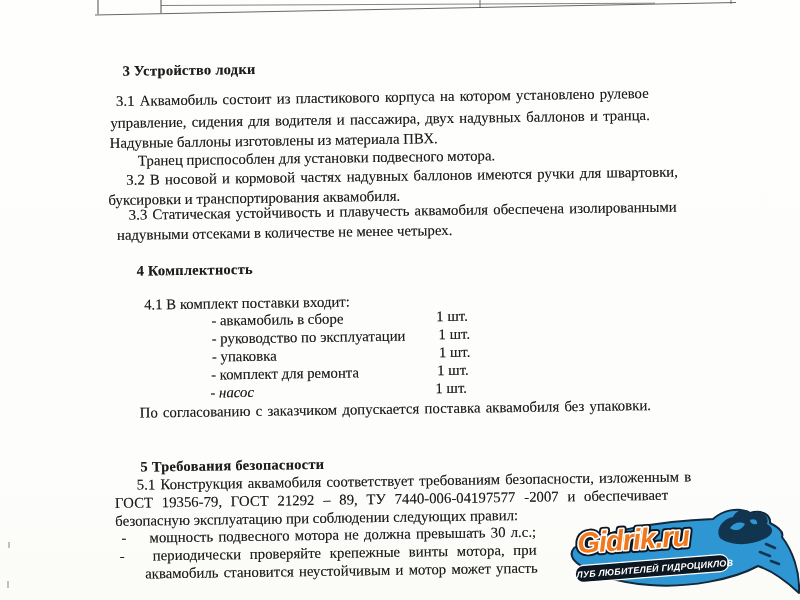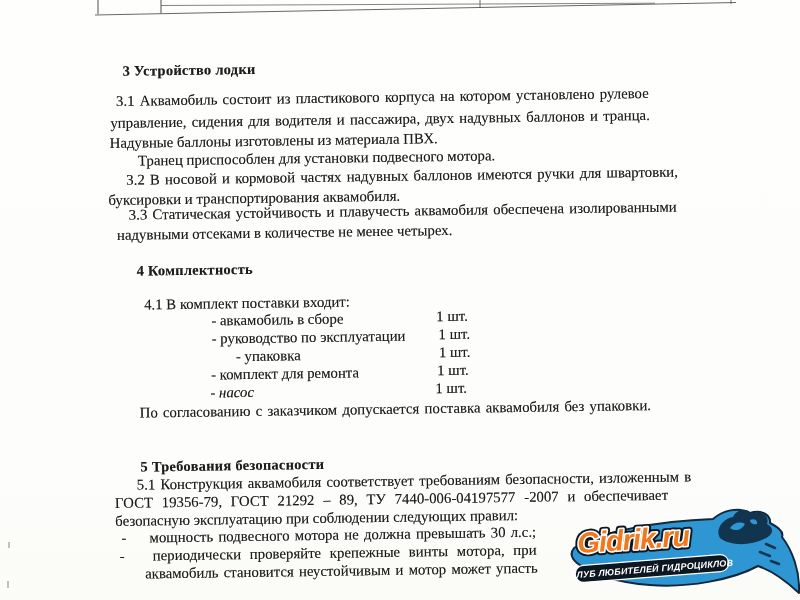--- a/index.html
+++ b/index.html
@@ -65,21 +65,21 @@
     <div class="ln h" style="left:137px;top:263px;">4  Комплектность</div>
 
     <div class="ln" style="left:144px;top:297px;">4.1 В комплект поставки входит:</div>
 
     <div class="ln" style="left:211px;top:314px;">- авкамобиль в сборе</div>
     <div class="ln" style="left:436px;top:313px;">1 шт.</div>
 
     <div class="ln" style="left:211px;top:332px;">- руководство по эксплуатации</div>
     <div class="ln" style="left:438px;top:331px;">1 шт.</div>
 
-    <div class="ln" style="left:211px;top:350px;margin-left:24px;">- упаковка</div>
+    <div class="ln" style="left:211px;top:350px;">- упаковка</div>
     <div class="ln" style="left:438px;top:349px;">1 шт.</div>
 
     <div class="ln" style="left:210px;top:368px;">- комплект для ремонта</div>
     <div class="ln" style="left:436px;top:367px;">1 шт.</div>
 
     <div class="ln" style="left:209px;top:386px;font-style:italic;">- насос</div>
     <div class="ln" style="left:434px;top:385px;">1 шт.</div>
 
     <div class="ln ws1" style="left:138px;top:405px;">По согласованию с заказчиком допускается поставка  аквамобиля без упаковки.</div>
 

